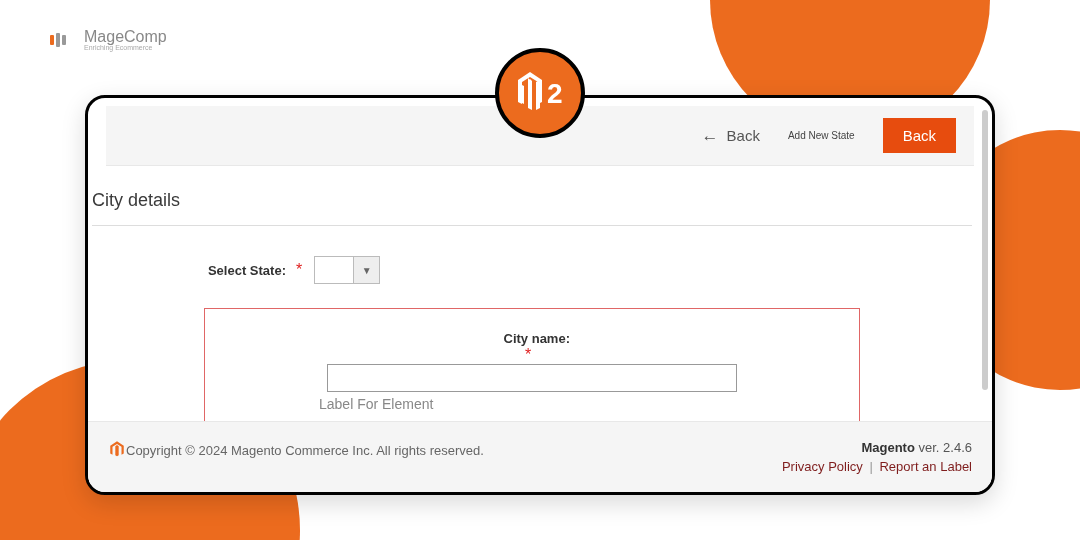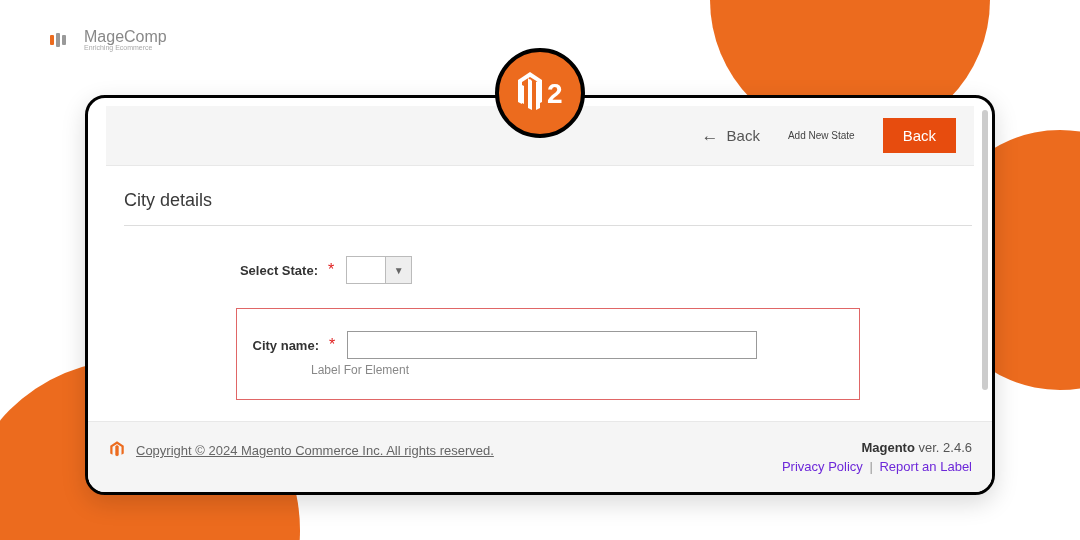--- a/index.html
+++ b/index.html
@@ -122,21 +122,21 @@
       cursor: pointer;
     }
     .save-btn {
       background: #e74c0e;
       color: #fff;
       padding: 9px 20px;
       font-size: 15px;
       cursor: pointer;
     }
     .content {
-      padding: 24px 20px 0 36px;
+      padding: 24px 20px 0 4px;
     }
     .section-title {
       font-size: 18px;
       color: #3a3a3a;
       font-weight: 400;
       padding-bottom: 14px;
       border-bottom: 1px solid #ddd;
       margin: 0 0 30px 0;
     }
     .form-row {
@@ -177,66 +177,64 @@
       justify-content: center;
       font-size: 10px;
       color: #666;
       cursor: pointer;
     }
     .highlight-box {
       border: 1px solid #e06666;
       padding: 22px 0 22px 0;
       margin: 0 112px 0 112px;
     }
-    .highlight-box .form-row { margin-bottom: 4px; }
+    .highlight-box .form-row { margin-bottom: 4px; flex-direction: column; }
     .highlight-box .form-label { width: 88px; }
     .text-input {
       width: 410px;
       height: 28px;
       border: 1px solid #999;
       padding: 0 6px;
       font-size: 13px;
     }
     .helper-text {
-      font-size: 12px;
+      font-size: 14px;
       color: #888;
-      margin-left: 74px;
+      margin-left: 114px;
       margin-top: 4px;
     }
     .footer {
       position: absolute;
       bottom: 0;
       left: 0;
       right: 0;
       background: #f5f5f5;
       border-top: 1px solid #e8e8e8;
       padding: 18px 20px;
       display: flex;
       justify-content: space-between;
       align-items: flex-start;
       font-size: 13px;
     }
     .footer-left {
       display: flex;
       align-items: center;
-      gap: 10px;
       color: #666;
-      text-decoration: underline;
     }
     .footer-logo svg { width: 18px; height: 18px; }
     .footer-right {
       text-align: right;
       color: #555;
     }
     .footer-right .brand { font-weight: 600; color: #333; }
     .footer-links {
       margin-top: 4px;
     }
     .footer-links a {
-      color: #6d28d9;
+      color: #7f1d1d;
       text-decoration: none;
       font-size: 13px;
       cursor: pointer;
     }
     .footer-links .sep { color: #999; margin: 0 3px; }
     .scrollbar {
       position: absolute;
       right: 4px;
       top: 12px;
       width: 6px;

